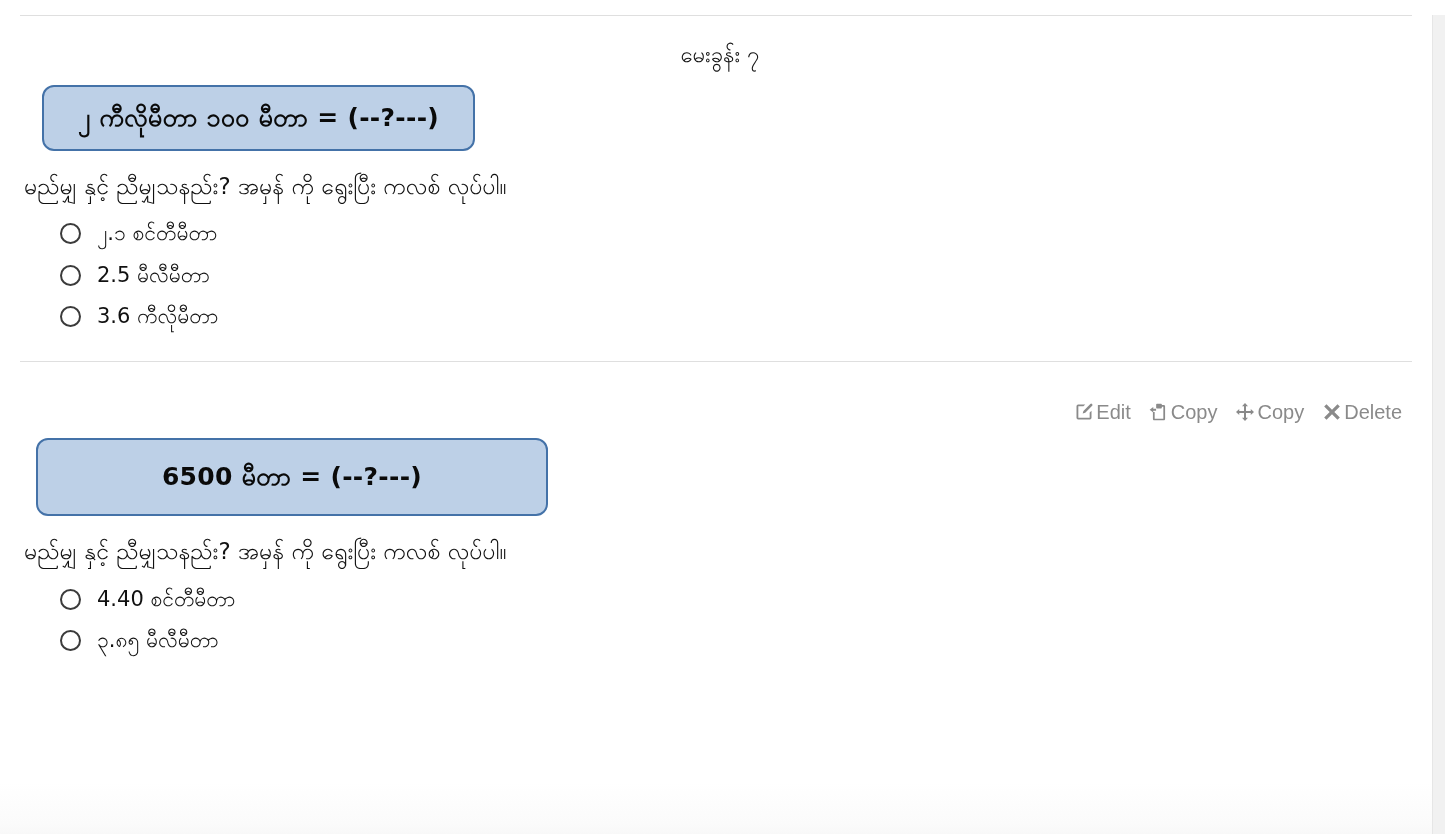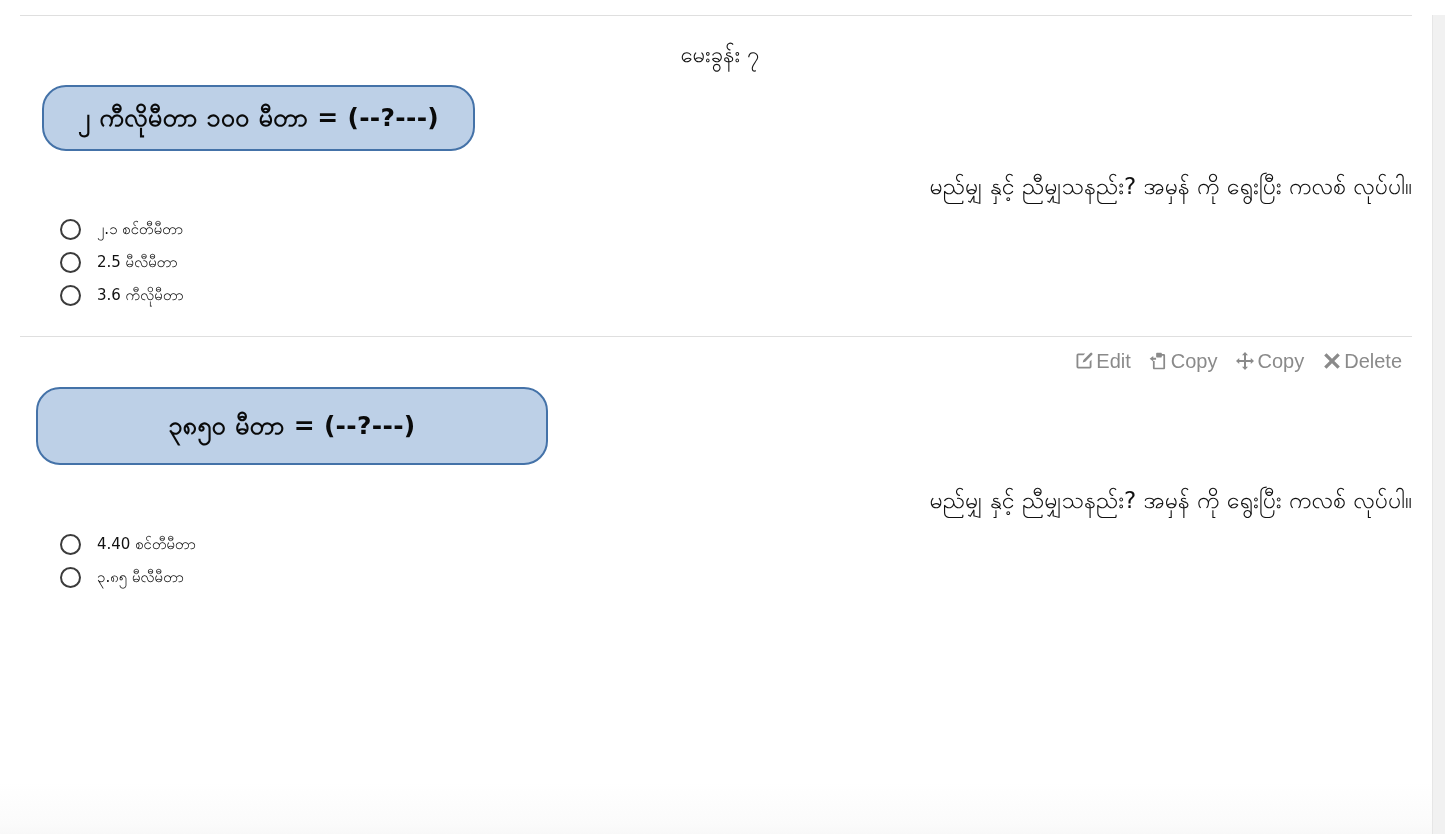--- a/index.html
+++ b/index.html
@@ -59,75 +59,75 @@
   .action {
     display: inline-flex;
     align-items: center;
     gap: 2px;
     color: #8a8a8a;
     font-size: 20px;
     font-family: "Liberation Sans", sans-serif;
     cursor: pointer;
     line-height: 1;
     white-space: nowrap;
+    margin-top: 26px;
   }
   .action svg { display: block; }
   .action-label { color: #8a8a8a; }
 
   .q-title {
     font-size: 22px;
     color: #111111;
     padding: 22px 0 0 8px;
     line-height: 1.5;
     text-align: center;
   }
 
   .stem-box {
     display: inline-block;
     background: #bdd0e7;
     border: 2px solid #4472a8;
-    border-radius: 24px;
+    border-radius: 12px;
     padding: 14px 34px;
     margin: 14px 0 0 22px;
     text-align: center;
     min-width: 360px;
   }
   .stem-text {
     font-size: 25px;
     font-weight: bold;
     color: #0a0a0a;
     line-height: 1.35;
     letter-spacing: .3px;
   }
 
   .prompt {
     font-size: 23px;
     color: #111111;
     padding: 18px 0 0 4px;
     line-height: 1.5;
-    text-align: right;
   }
 
   .answers { padding: 10px 0 0 40px; }
   .answer-row {
     display: flex;
     align-items: center;
     gap: 16px;
     padding: 6px 0;
     cursor: pointer;
   }
   .radio {
     width: 21px; height: 21px;
     border: 2px solid #3b3b3b;
     border-radius: 50%;
     background: #ffffff;
     flex: 0 0 auto;
   }
   .answer-label {
-    font-size: 15px;
+    font-size: 21px;
     color: #111111;
     line-height: 1.4;
   }
 
   .q1-spacer { height: 24px; }
 </style>
 </head>
 <body>
 
 <div class="page">
@@ -205,21 +205,21 @@
               <path d="M5.4 2.6L12 9.2l6.6-6.6 2.8 2.8L14.8 12l6.6 6.6-2.8 2.8L12 14.8l-6.6 6.6-2.8-2.8L9.2 12 2.6 5.4l2.8-2.8z"></path>
             </svg>
           </span>
           <span class="action-label">Delete</span>
         </span>
 
       </div>
 
 
       <div class="stem-box" style="min-width:512px;padding:20px 34px;margin-left:16px;">
-        <div class="stem-text">၃၈၅၀ မီတာ = (--?---)</div>
+        <div class="stem-text">6500 မီတာ = (--?---)</div>
       </div>
 
       <div class="prompt">မည်မျှ နှင့် ညီမျှသနည်း? အမှန် ကို ရွေးပြီး ကလစ် လုပ်ပါ။</div>
 
       <div class="answers">
         <div class="answer-row">
           <span class="radio"></span>
           <span class="answer-label">4.40 စင်တီမီတာ</span>
         </div>
         <div class="answer-row">

